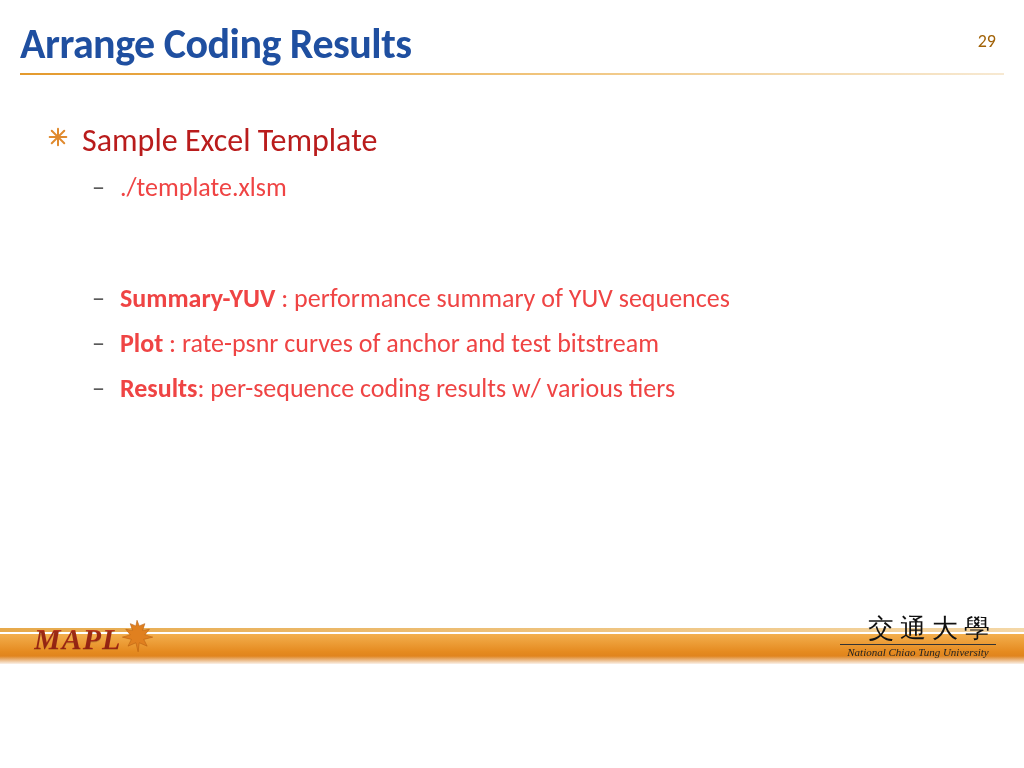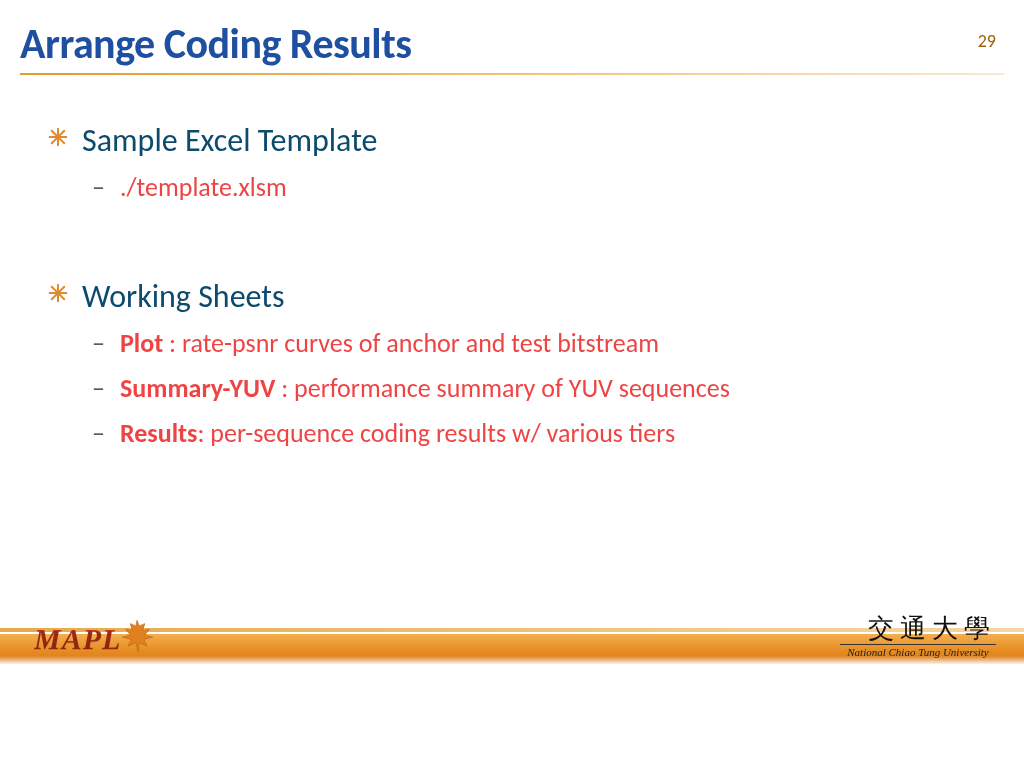--- a/index.html
+++ b/index.html
@@ -11,21 +11,21 @@
   .title-row { position: absolute; top: 18px; left: 20px; right: 20px; }
   .title { font-size: 42px; font-weight: 700; color: #1f4fa0; letter-spacing: -.5px; }
   .pagenum { position: absolute; top: 30px; right: 28px; font-size: 18px; color: #a16207; }
   .title-rule { position: absolute; top: 73px; left: 20px; right: 20px; height: 2px;
                 background: linear-gradient(to right, #e49a2d 0%, #f0c277 50%, #f7e9d2 100%); }
 
   
   .body { position: absolute; top: 115px; left: 48px; right: 40px; }
 
   .lvl1 { position: relative; padding-left: 34px; margin-top: 6px; margin-bottom: 10px;
-          font-size: 32px; color: #0c4a6e; }
+          font-size: 32px; color: #b91c1c; }
   .lvl1 .asterisk { position: absolute; left: 0; top: 6px; }
 
   .lvl2 { position: relative; padding-left: 72px; margin: 10px 0 10px 0;
           font-size: 26px; color: #ef4444; line-height: 1.35; }
   .lvl2::before { content: "–"; position: absolute; left: 44px; top: 0; color: #595959; font-size: 26px; }
 
   .gap { height: 56px; }
 
   .b { font-weight: 700; }
 
@@ -83,39 +83,26 @@
           </svg>
       </span>
       <span>Sample Excel Template</span>
     </div>
     <div class="lvl2">
       <span>./template.xlsm</span>
     </div>
 
     <div class="gap"></div>
 
-    <div class="lvl1">
-      <span class="asterisk">
-        <svg class="ast-svg" viewBox="0 0 24 24">
-            <g stroke="#e08a2e" stroke-width="2.4" stroke-linecap="round">
-          <line x1="12" y1="2" x2="12" y2="22"></line>
-              <line x1="2" y1="12" x2="22" y2="12"></line>
-          <line x1="4.5" y1="4.5" x2="19.5" y2="19.5"></line>
-              <line x1="19.5" y1="4.5" x2="4.5" y2="19.5"></line>
-        </g>
-          </svg>
-      </span>
-      <span>Working Sheets</span>
-    </div>
 
     <div class="lvl2">
-      <span class="b">Plot</span><span> : </span><span>rate-psnr curves of anchor and test bitstream</span>
+      <span class="b">Summary-YUV</span><span> : </span><span>performance summary of YUV sequences</span>
     </div>
     <div class="lvl2">
-      <span class="b">Summary-YUV</span><span> : </span><span>performance summary of YUV sequences</span>
+      <span class="b">Plot</span><span> : </span><span>rate-psnr curves of anchor and test bitstream</span>
     </div>
     <div class="lvl2">
       <span class="b">Results</span><span>: </span><span>per-sequence coding results w/ various tiers</span>
     </div>
 
   </div>
 
   <div class="footer">
     <div class="footer-bar"></div>
     <div class="footer-fade"></div>

